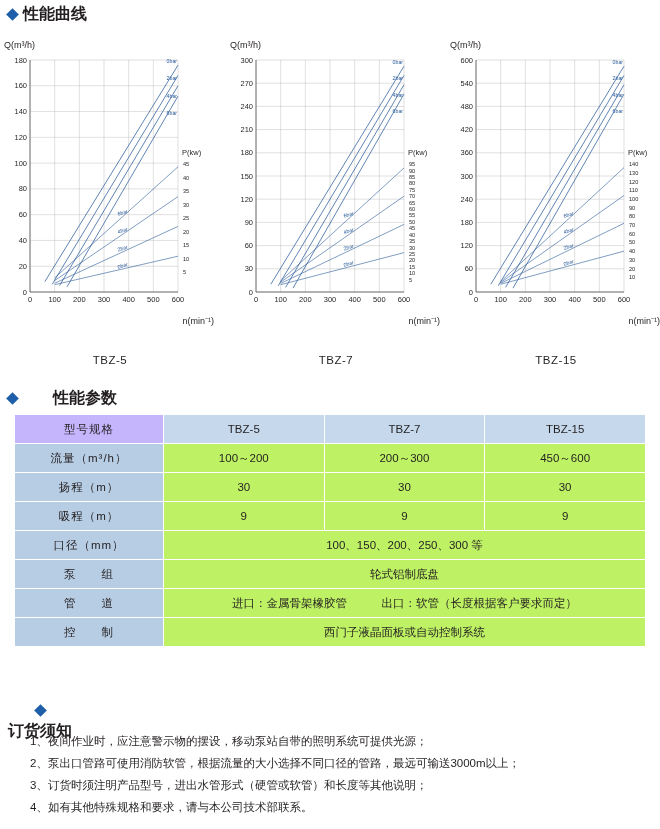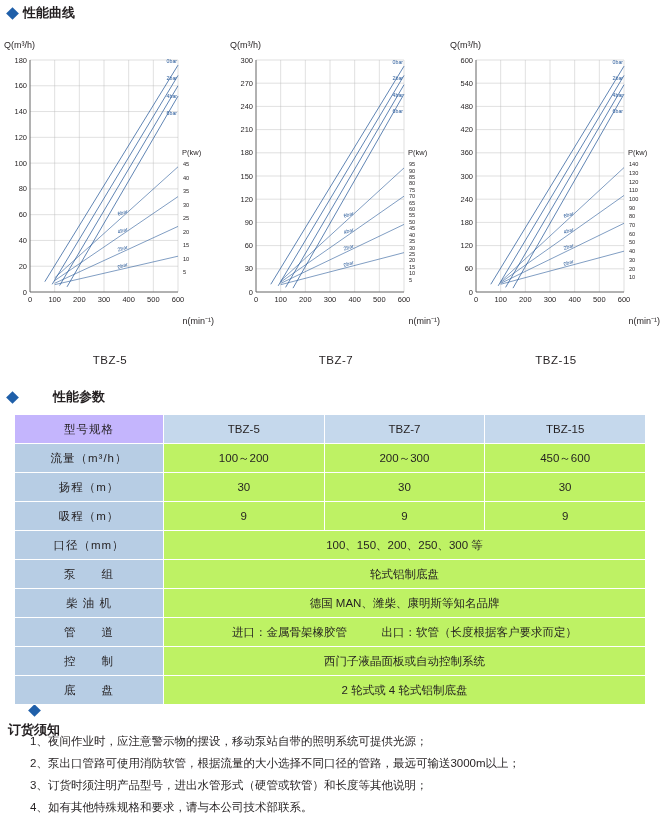--- a/index.html
+++ b/index.html
@@ -13,21 +13,21 @@
     font-family: "Liberation Sans", sans-serif;
     color: #231f20;
     font-size: 12px;
     position: relative;
     overflow: hidden;
   }
   .section-head {
     display: flex;
     align-items: center;
     gap: 6px;
-    font-size: 13px;
+    font-size: 16px;
     color: #231f20;
     font-weight: bold;
   }
   .diamond {
     width: 9px;
     height: 9px;
     background: #1f5fa9;
     transform: rotate(45deg);
     display: inline-block;
   }
@@ -425,34 +425,26 @@
       </tr>
       <tr>
         <td class="lab">口径（mm）</td>
         <td class="val" colspan="3">100、150、200、250、300 等</td>
       </tr>
       <tr>
         <td class="lab">泵　　组</td>
         <td class="val" colspan="3">轮式铝制底盘</td>
       </tr>
       <tr>
-        <td class="lab">柴 油 机</td>
-        <td class="val" colspan="3">德国 MAN、潍柴、康明斯等知名品牌</td>
-      </tr>
-      <tr>
         <td class="lab">管　　道</td>
         <td class="val" colspan="3">进口：金属骨架橡胶管　　　出口：软管（长度根据客户要求而定）</td>
       </tr>
       <tr>
         <td class="lab">控　　制</td>
         <td class="val" colspan="3">西门子液晶面板或自动控制系统</td>
-      </tr>
-      <tr>
-        <td class="lab">底　　盘</td>
-        <td class="val" colspan="3">2 轮式或 4 轮式铝制底盘</td>
       </tr>
     </tbody>
 </table>
 
 <div class="notes" id="order-notes">
     <div>1、夜间作业时，应注意警示物的摆设，移动泵站自带的照明系统可提供光源；</div>
     <div>2、泵出口管路可使用消防软管，根据流量的大小选择不同口径的管路，最远可输送3000m以上；</div>
     <div>3、订货时须注明产品型号，进出水管形式（硬管或软管）和长度等其他说明；</div>
     <div>4、如有其他特殊规格和要求，请与本公司技术部联系。</div>
   </div>

